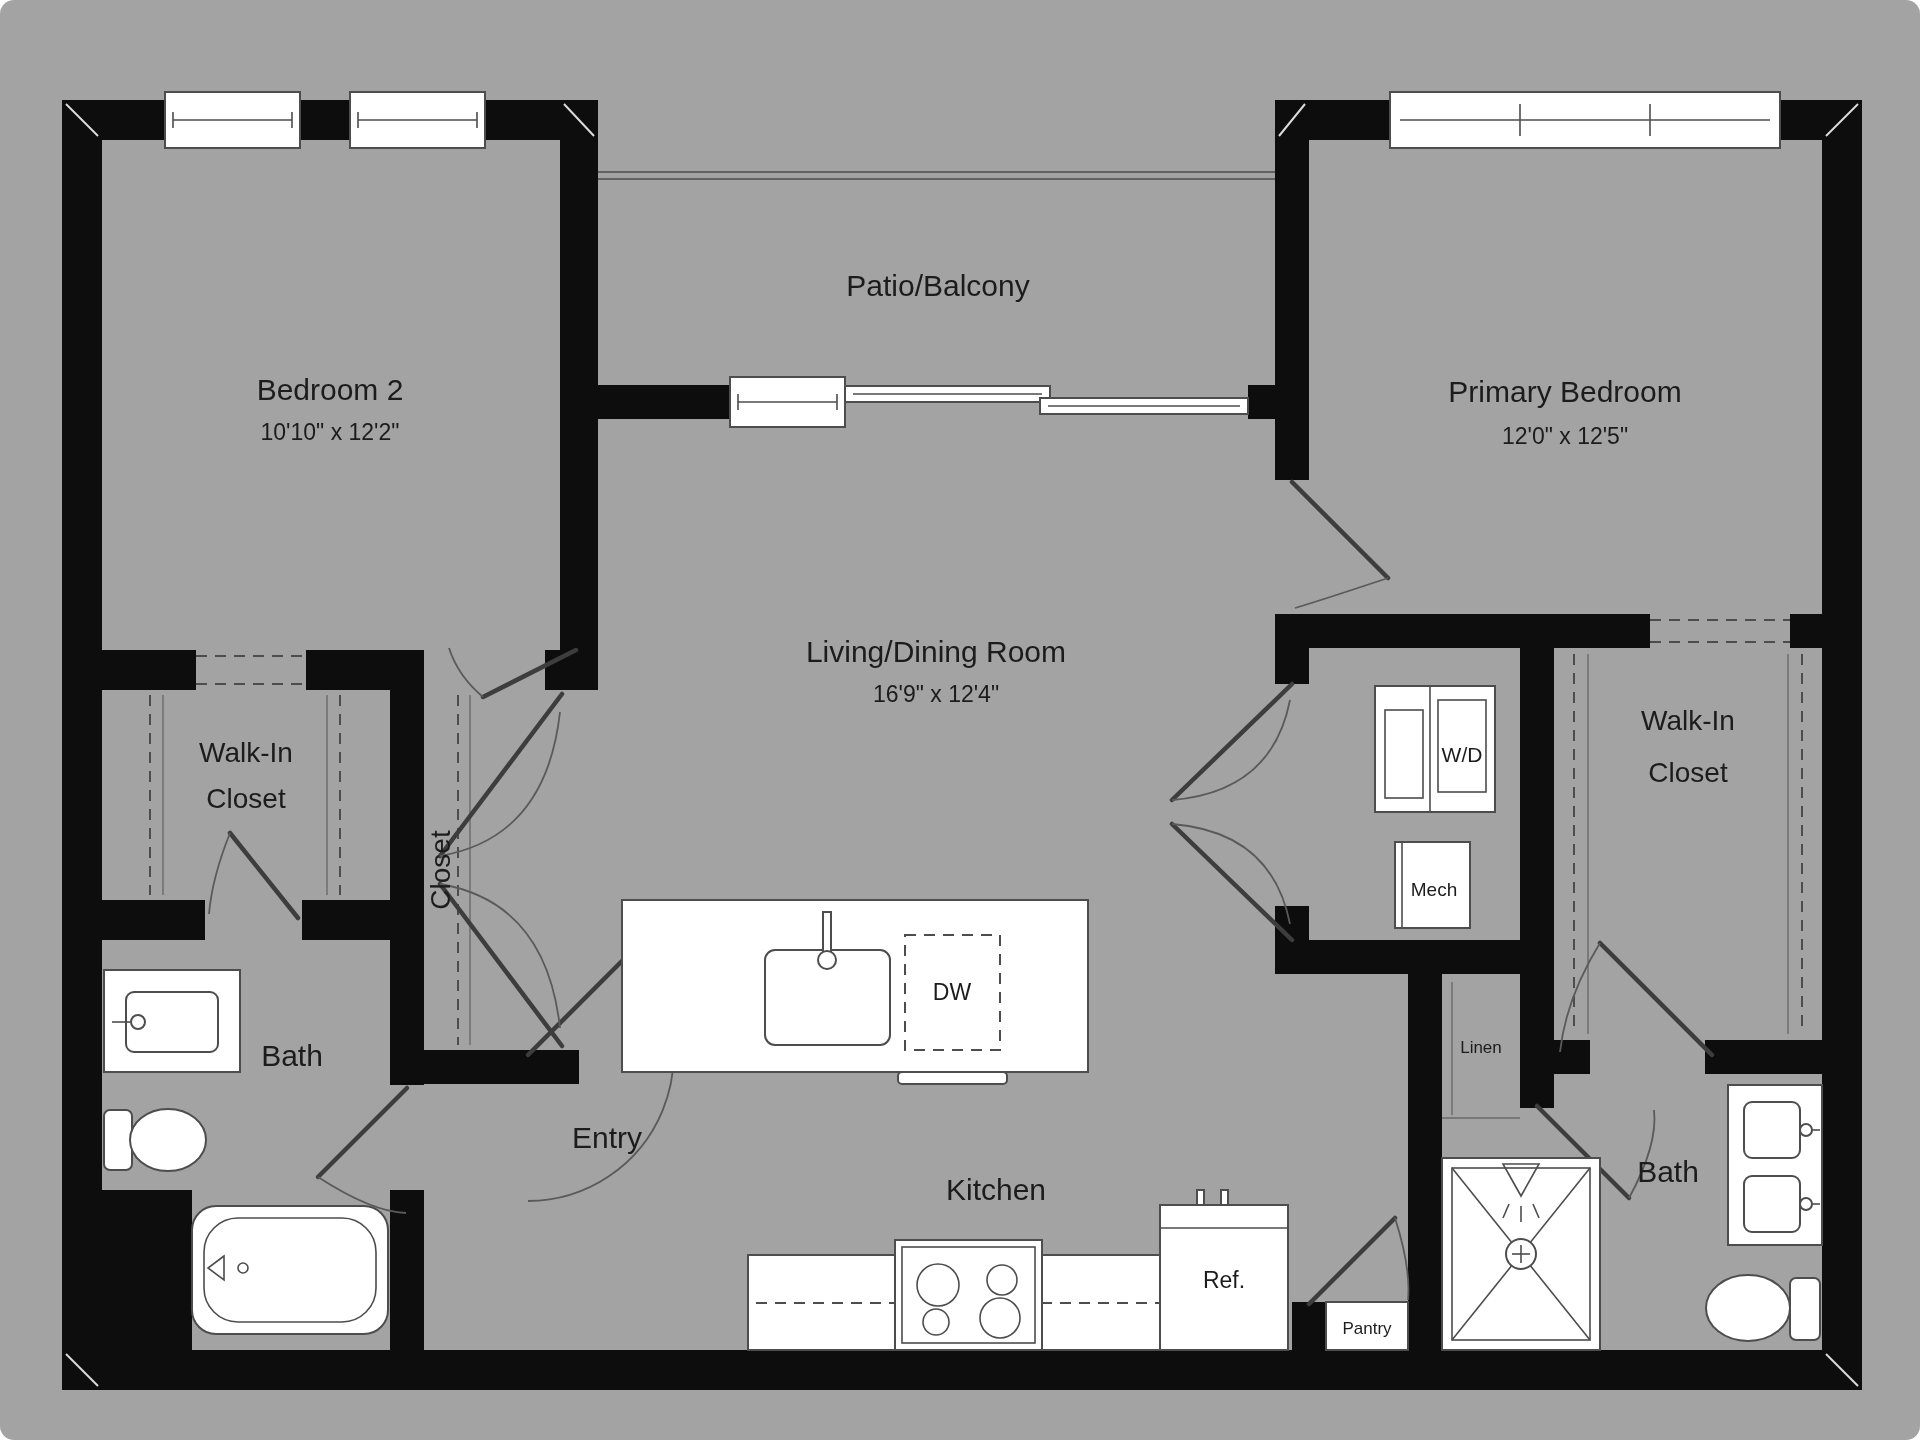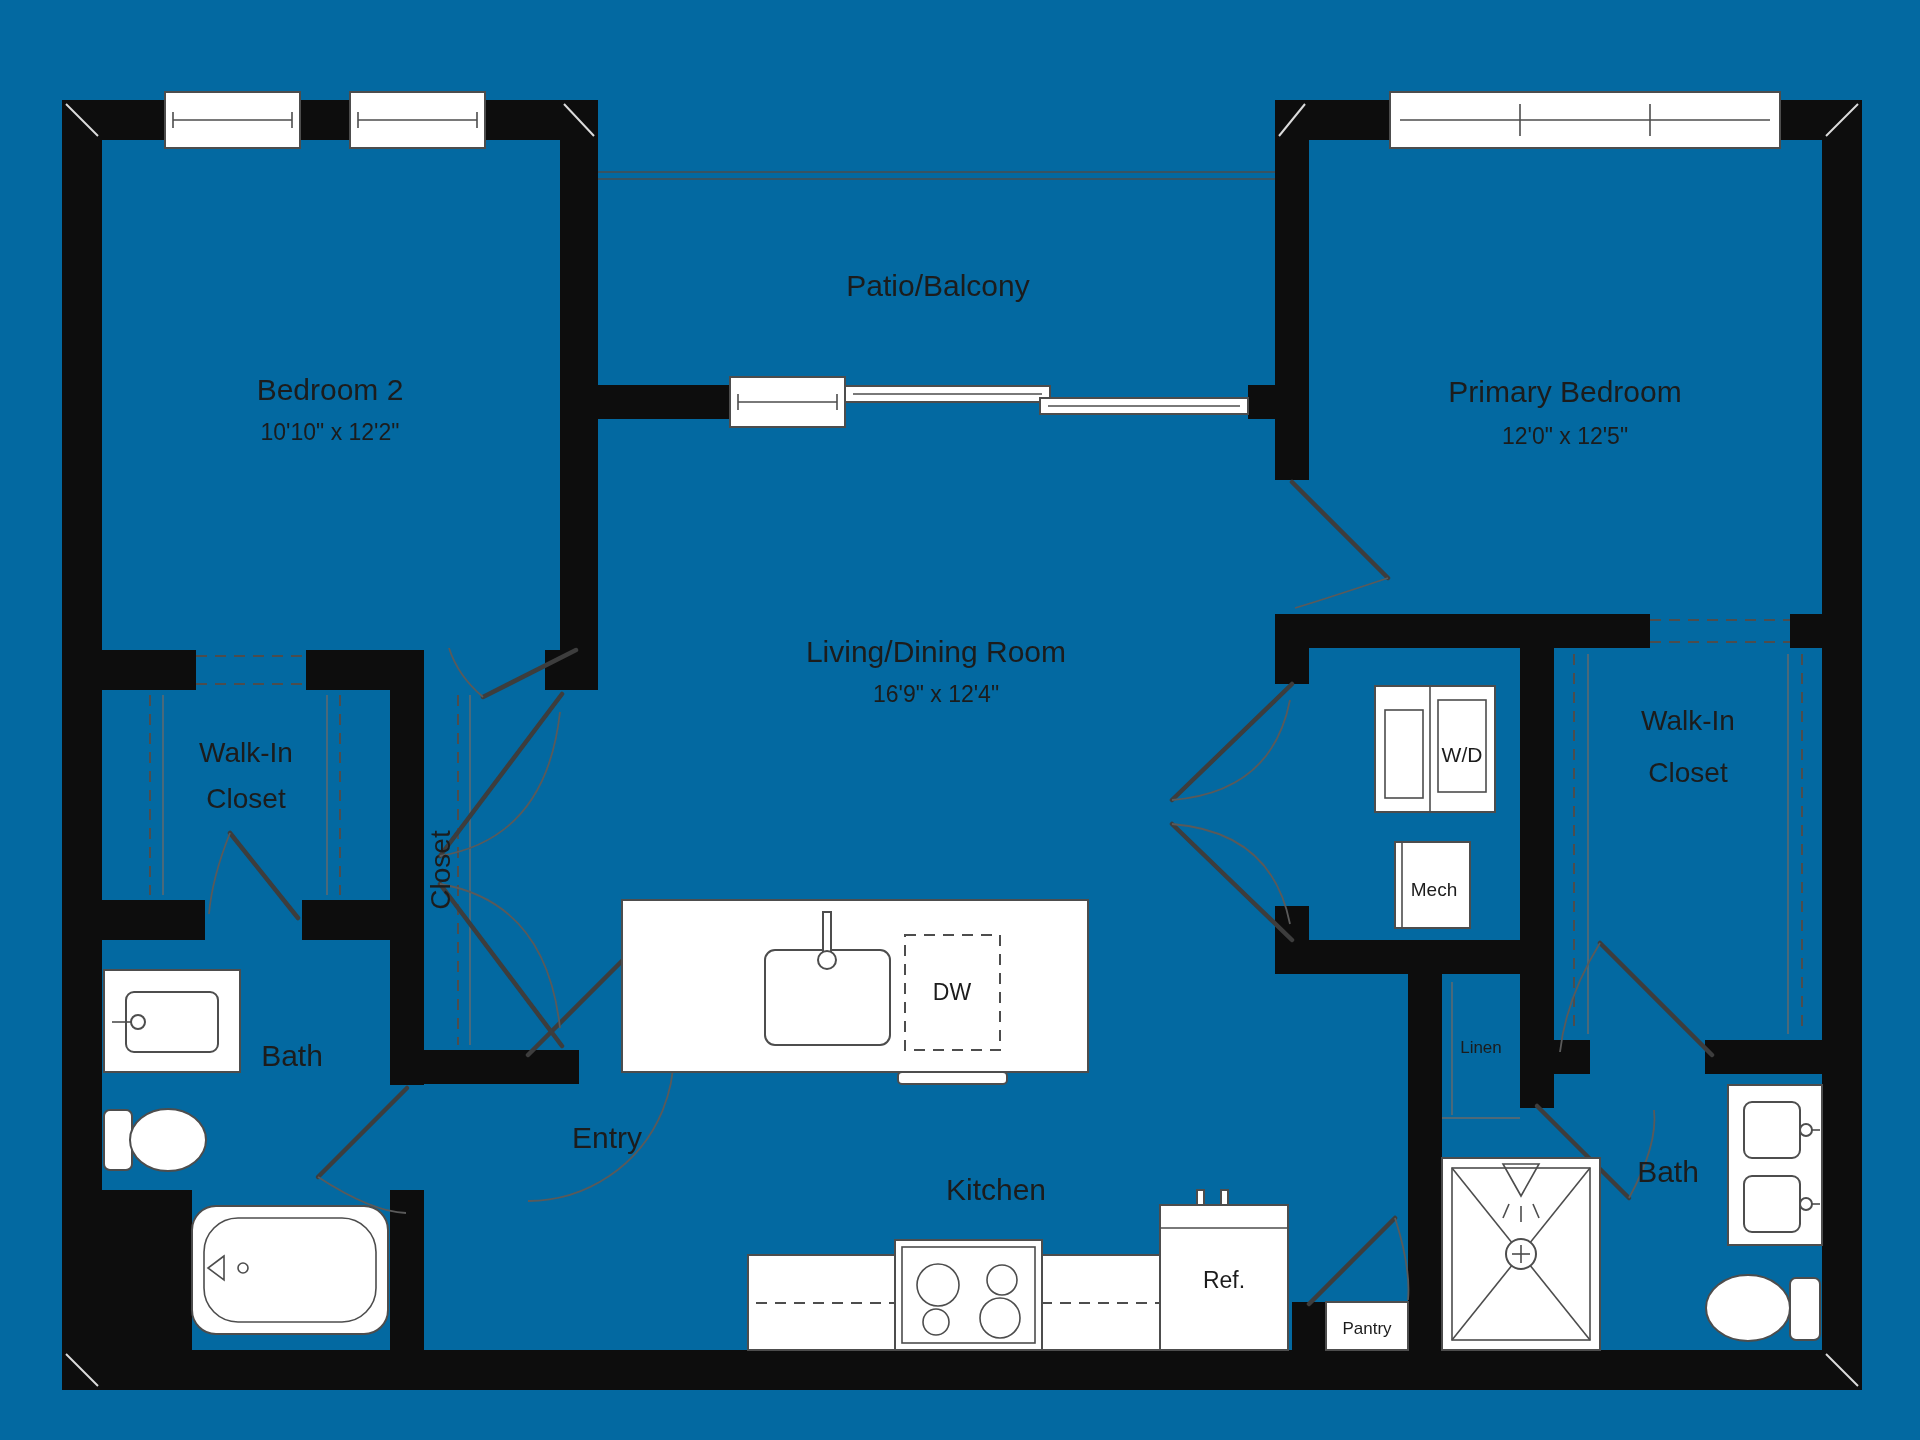--- a/index.html
+++ b/index.html
@@ -1,17 +1,17 @@
 <!DOCTYPE html>
 <html><head>
 <meta charset="utf-8">
 <style>
   html,body{margin:0;padding:0;background:#ffffff;}
-  .stage{position:relative;width:1920px;height:1440px;background:#0369a1;overflow:hidden;
-         font-family:"Liberation Sans", sans-serif;}
+  .stage{position:relative;width:1920px;height:1440px;background:#a3a3a3;overflow:hidden;
+         font-family:"Liberation Sans", sans-serif;border-radius:14px;}
   svg{position:absolute;left:0;top:0;}
   .wall{fill:#0d0d0d;stroke:none;}
   .fix{fill:#ffffff;stroke:#4d4d4d;stroke-width:2;}
   .fixthin{fill:none;stroke:#4d4d4d;stroke-width:1.6;}
   .door{stroke:#3d3d3d;stroke-width:4.5;fill:none;stroke-linecap:round;}
   .arc{stroke:#5a5a5a;stroke-width:1.8;fill:none;}
   .dash{stroke:#4d4d4d;stroke-width:2;fill:none;stroke-dasharray:11 8;}
   .rod{stroke:#6a6a6a;stroke-width:1.4;fill:none;}
   .cornertick{stroke:#ffffff;stroke-width:2;opacity:.85;}
   .lbl{fill:#1c1c1c;}

